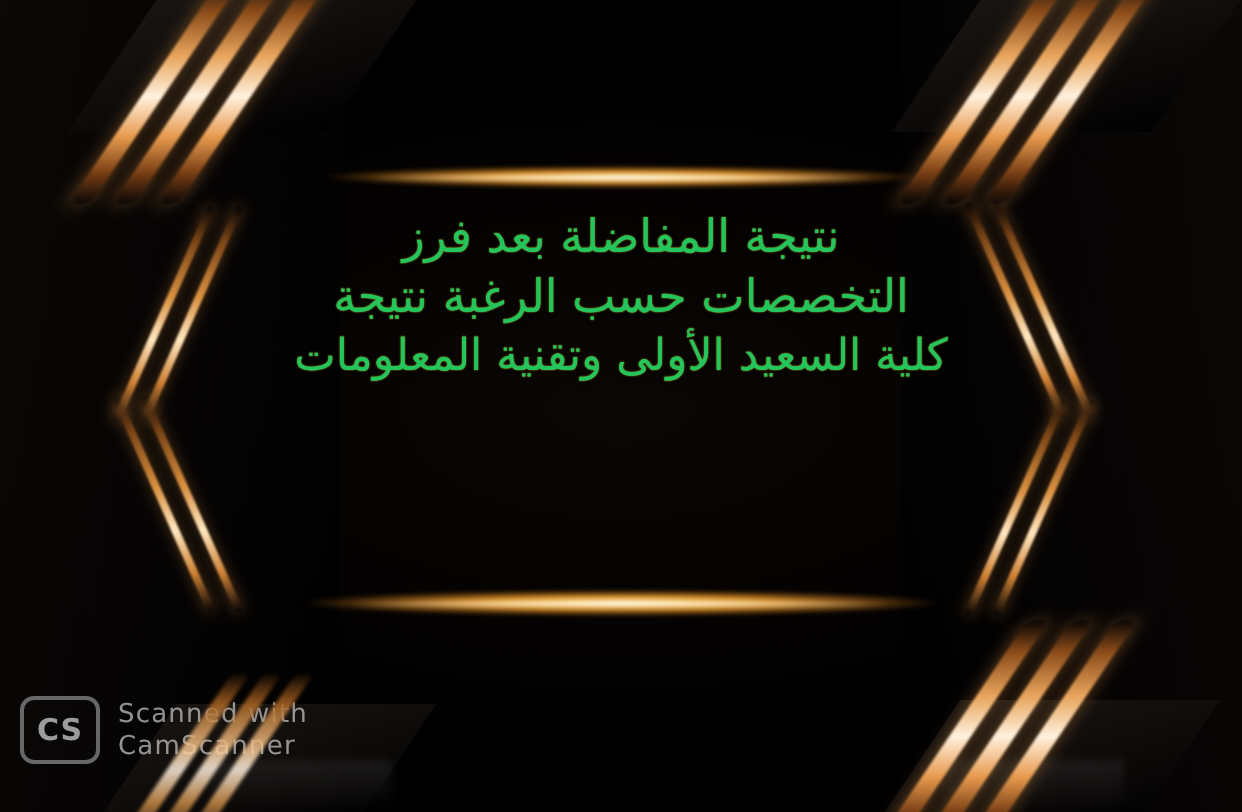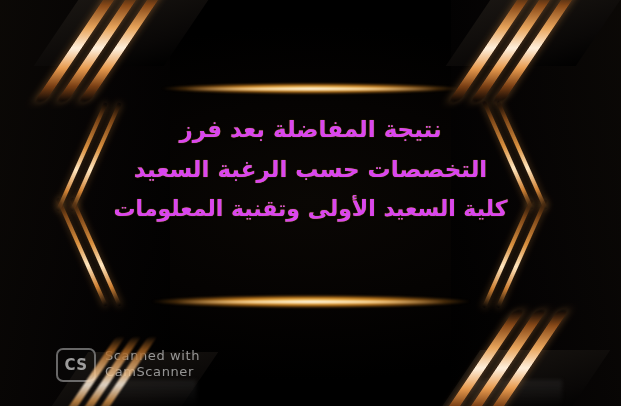--- a/index.html
+++ b/index.html
@@ -162,44 +162,42 @@
     position: absolute;
     left: 0;
     right: 0;
     top: 104px;
     text-align: center;
     direction: rtl;
     unicode-bidi: bidi-override;
   }
   .headline .line {
     display: block;
-    color: #d946ef;
+    color: #22c55e;
     font-family: "DejaVu Sans", sans-serif;
-    font-weight: bold;
+    font-weight: normal;
     font-size: 23px;
     line-height: 30px;
     letter-spacing: 0px;
     text-shadow:
       0 0 1px rgba(255,226,0,.7),
       0 1px 2px rgba(0,0,0,.9);
     white-space: nowrap;
-    margin-top: 10px;
   }
   .headline .l3 { font-size: 22px; }
 
   
   .watermark {
     position: absolute;
     left: 10px;
     top: 348px;
     display: flex;
-    align-items: flex-start;
+    align-items: flex-end;
     gap: 9px;
     opacity: .72;
-    margin-left: 46px;
   }
   .cs-logo {
     width: 36px;
     height: 30px;
     border: 2px solid #8e8e8e;
     border-radius: 7px;
     display: flex;
     align-items: center;
     justify-content: center;
     color: #d6d6d6;
@@ -308,21 +306,21 @@
         <span class="down"></span>
     </div>
     <div class="chev c2">
       <span class="up"></span>
         <span class="down"></span>
     </div>
   </div>
 
   <div class="headline">
     <span class="line l1">نتيجة المفاضلة بعد فرز</span>
-    <span class="line l2">التخصصات حسب الرغبة السعيد</span>
+    <span class="line l2">التخصصات حسب الرغبة نتيجة</span>
     <span class="line l3">كلية السعيد الأولى وتقنية المعلومات</span>
   </div>
 
   <div class="watermark">
     <div class="cs-logo">CS</div>
     <div class="cs-text">
       <span class="t1">Scanned with</span>
       <span class="t2">CamScanner</span>
     </div>
   </div>

